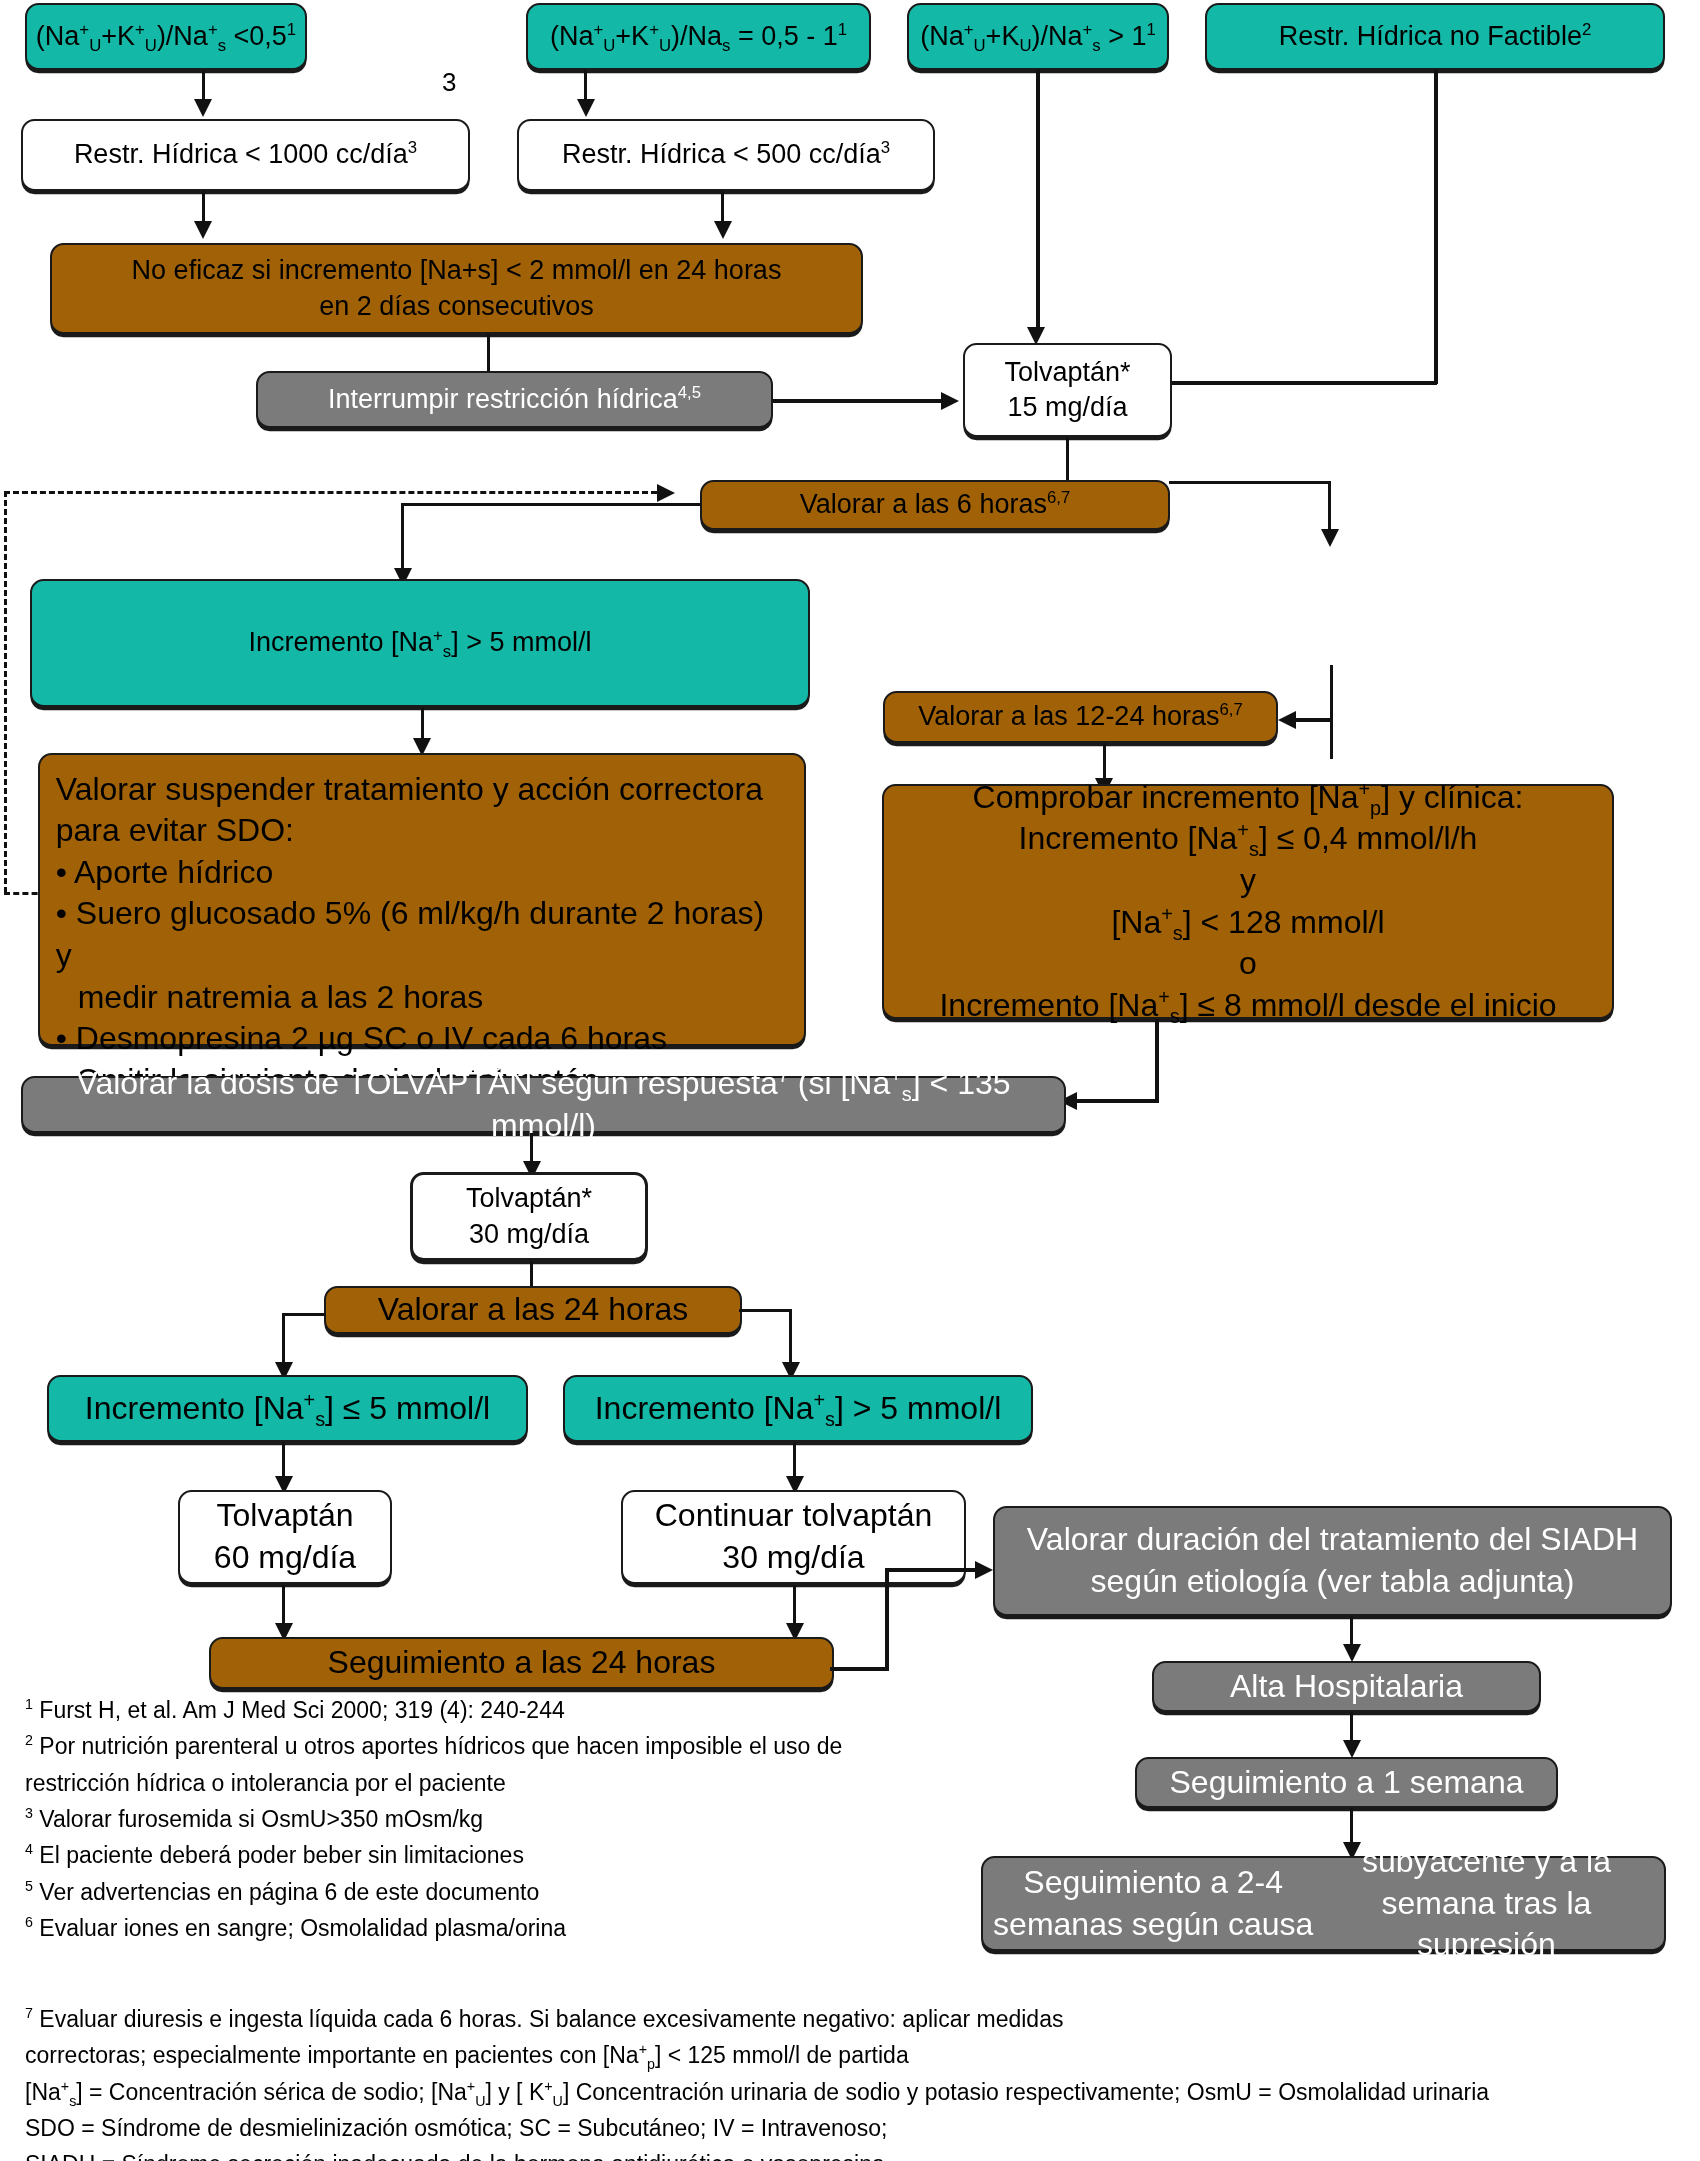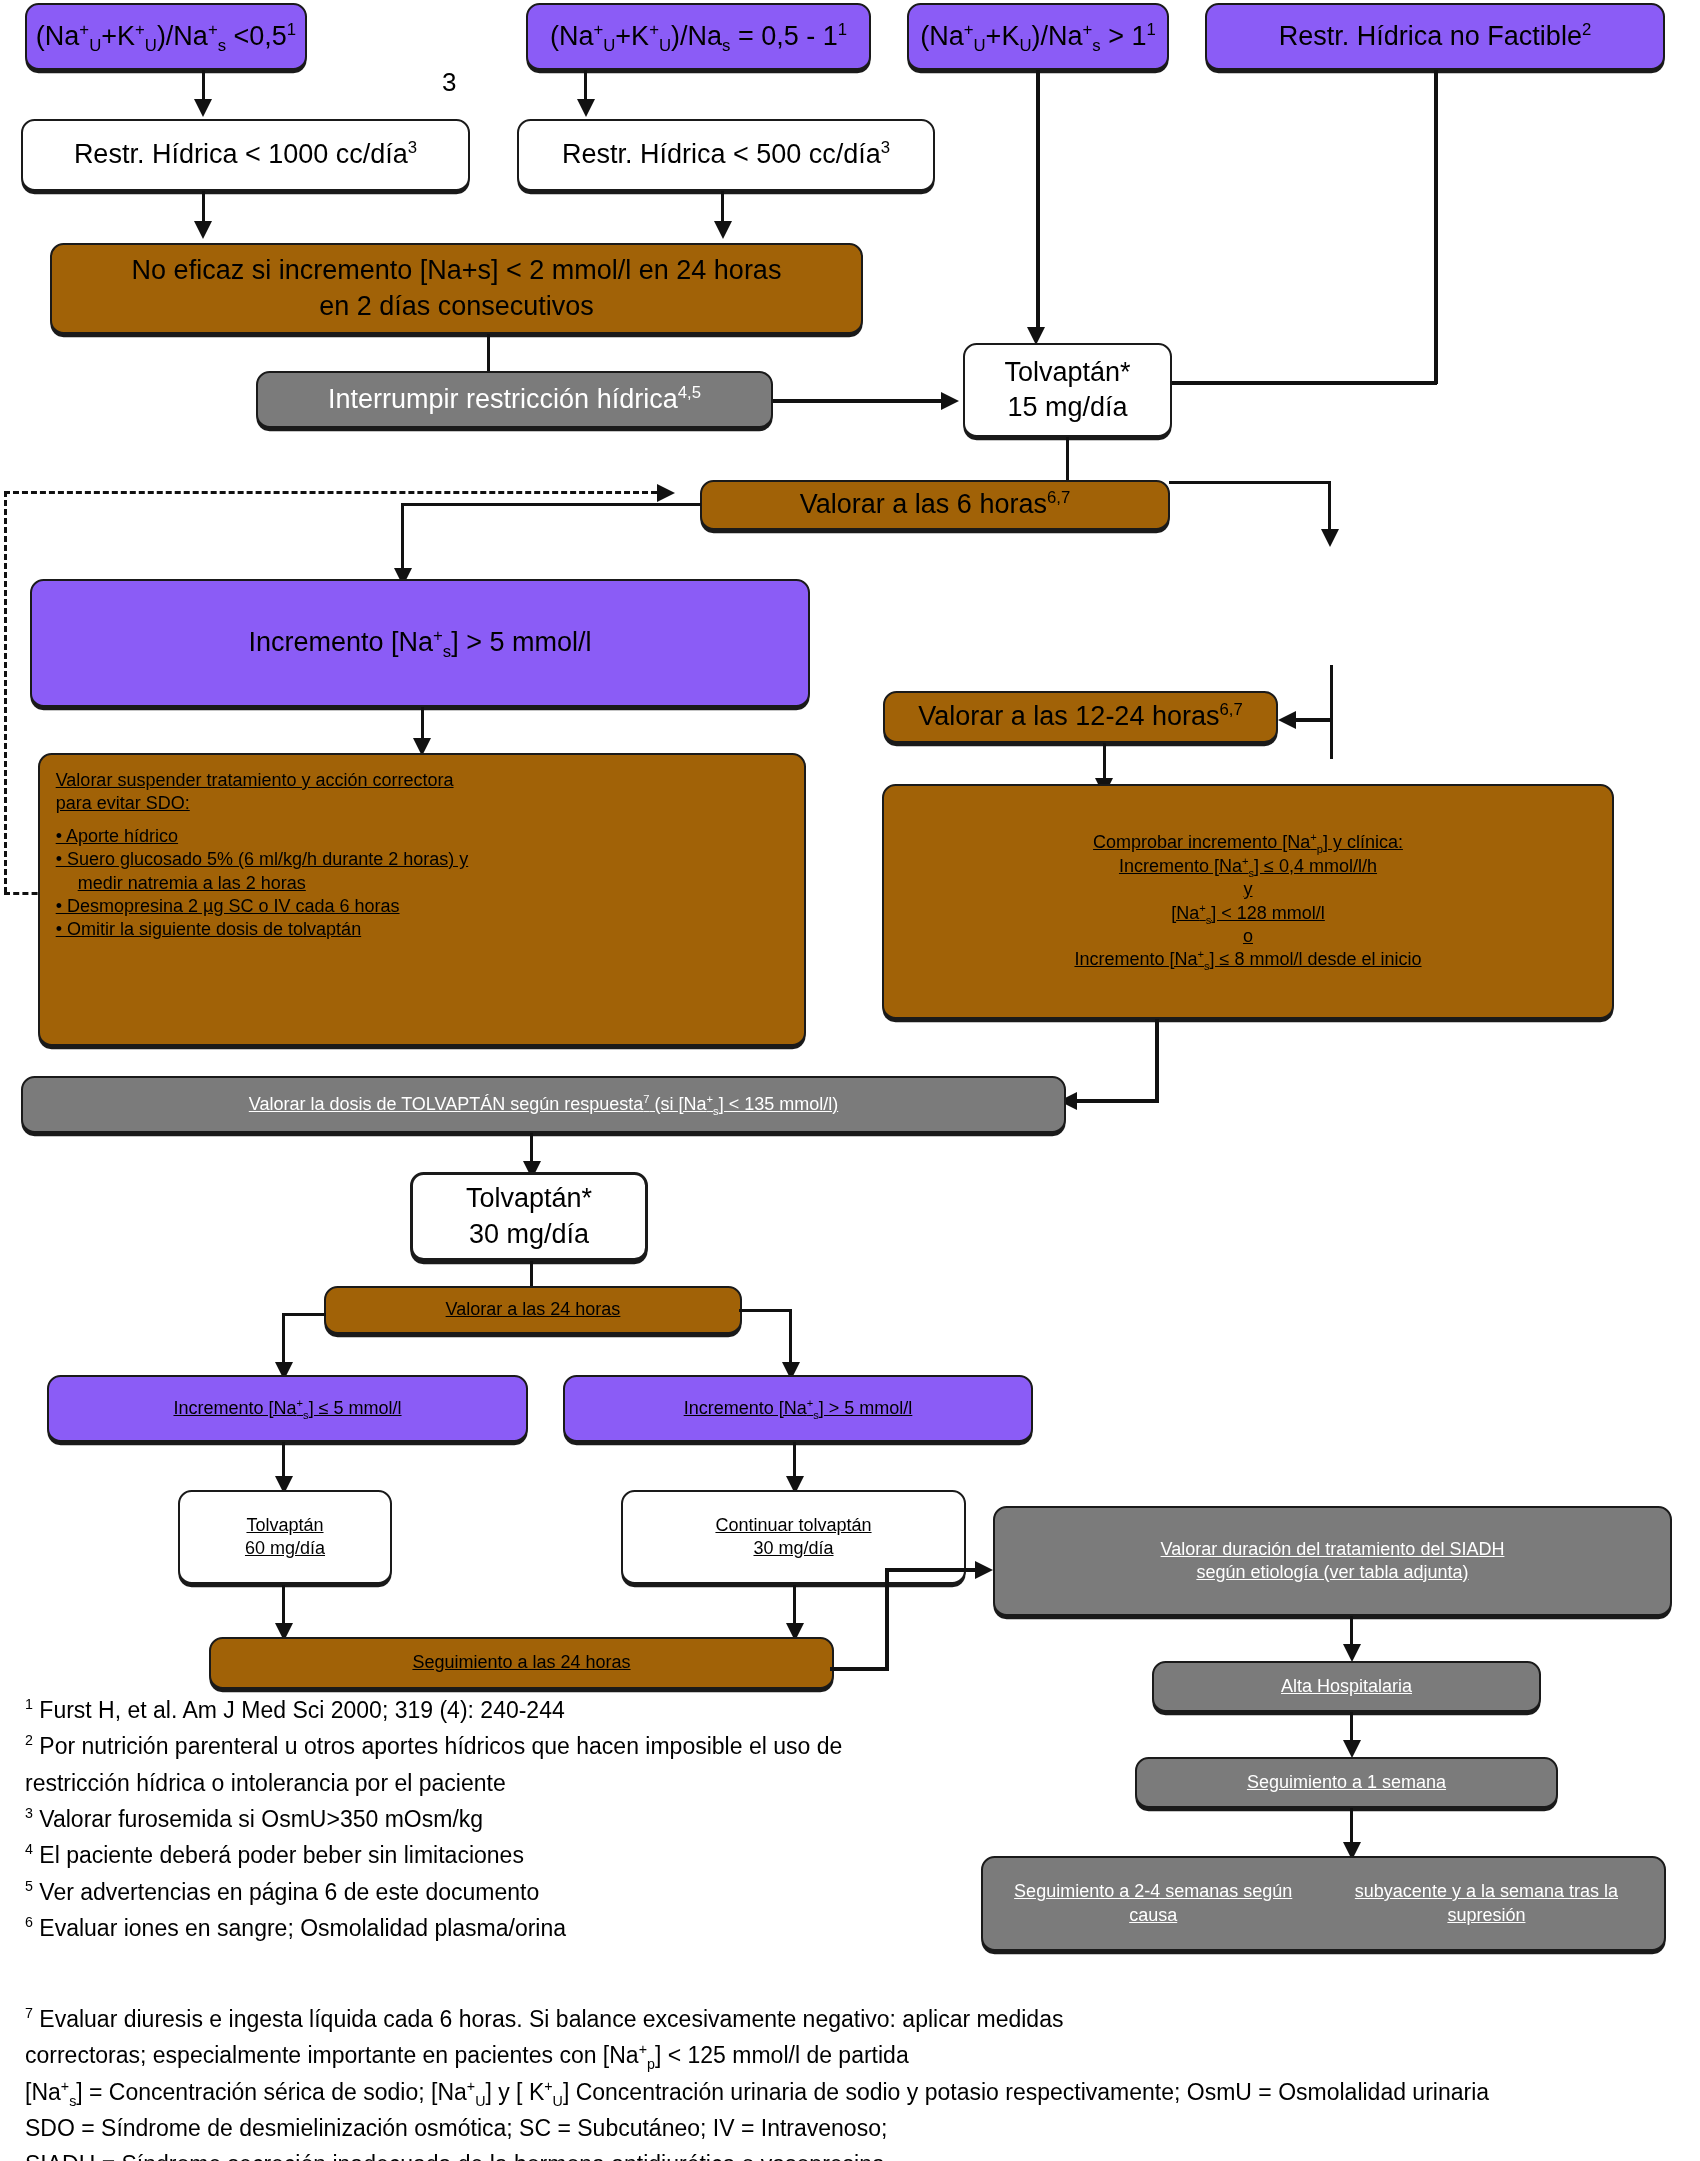--- a/index.html
+++ b/index.html
@@ -22,28 +22,28 @@
     border:2.6px solid #1a1a1a;
     border-radius:13.6px;
     display:flex;
     align-items:center;
     justify-content:center;
     text-align:center;
     line-height:1.30;
     padding:3.1px 7.3px;
     box-shadow: 0 3.7px 0 -0.5px #1a1a1a;
   }
-  .gray   { background:#8b5cf6; }
+  .gray   { background:#14b8a6; }
   .white  { background:#ffffff; }
   .pale   { background:#a16207; }
   .dark   { background:#7b7b7b; color:#ffffff; }
   .thick  { border-width:3.7px; }
 
   .fs-52 { font-size:27px; }
-  .fs-50 { font-size:18px;text-decoration:underline; }
+  .fs-50 { font-size:32px; }
 
   .left-align {
     justify-content:flex-start;
     text-align:left;
     flex-direction:column;
     align-items:flex-start;
     padding:13.6px 15.7px;
   }
   .left-align .ln { display:block; width:100%; }
   .spacer-sm { height:9.4px; }

